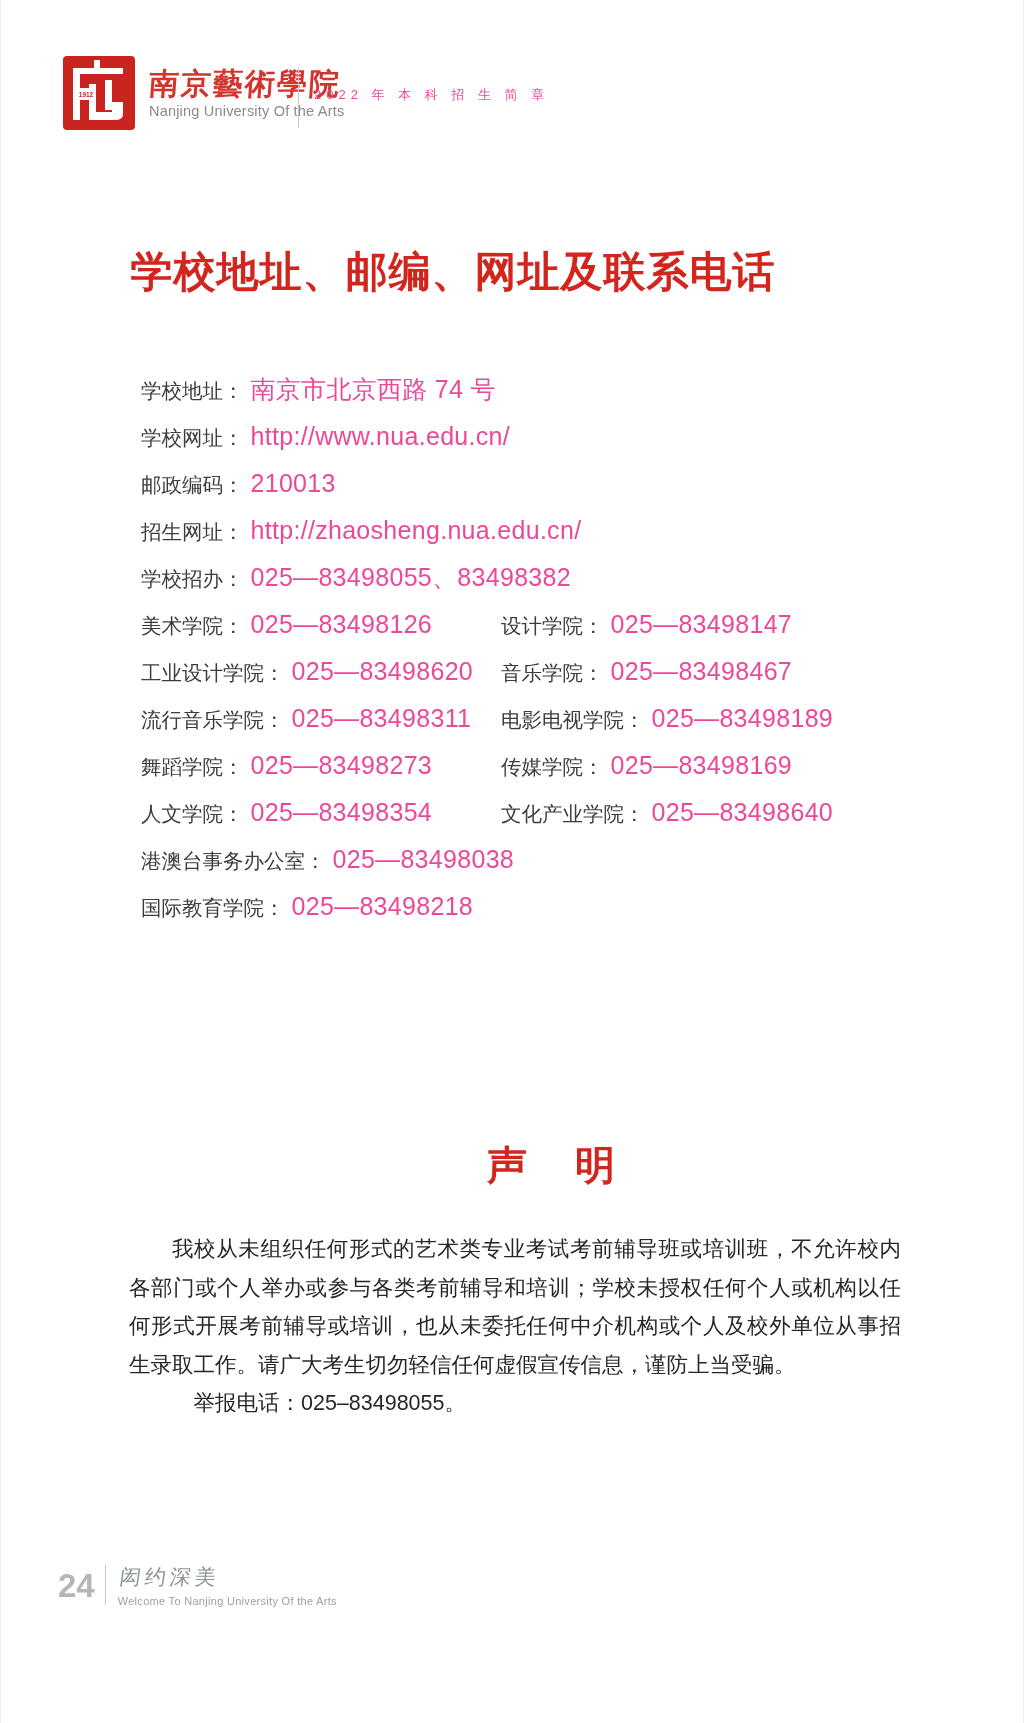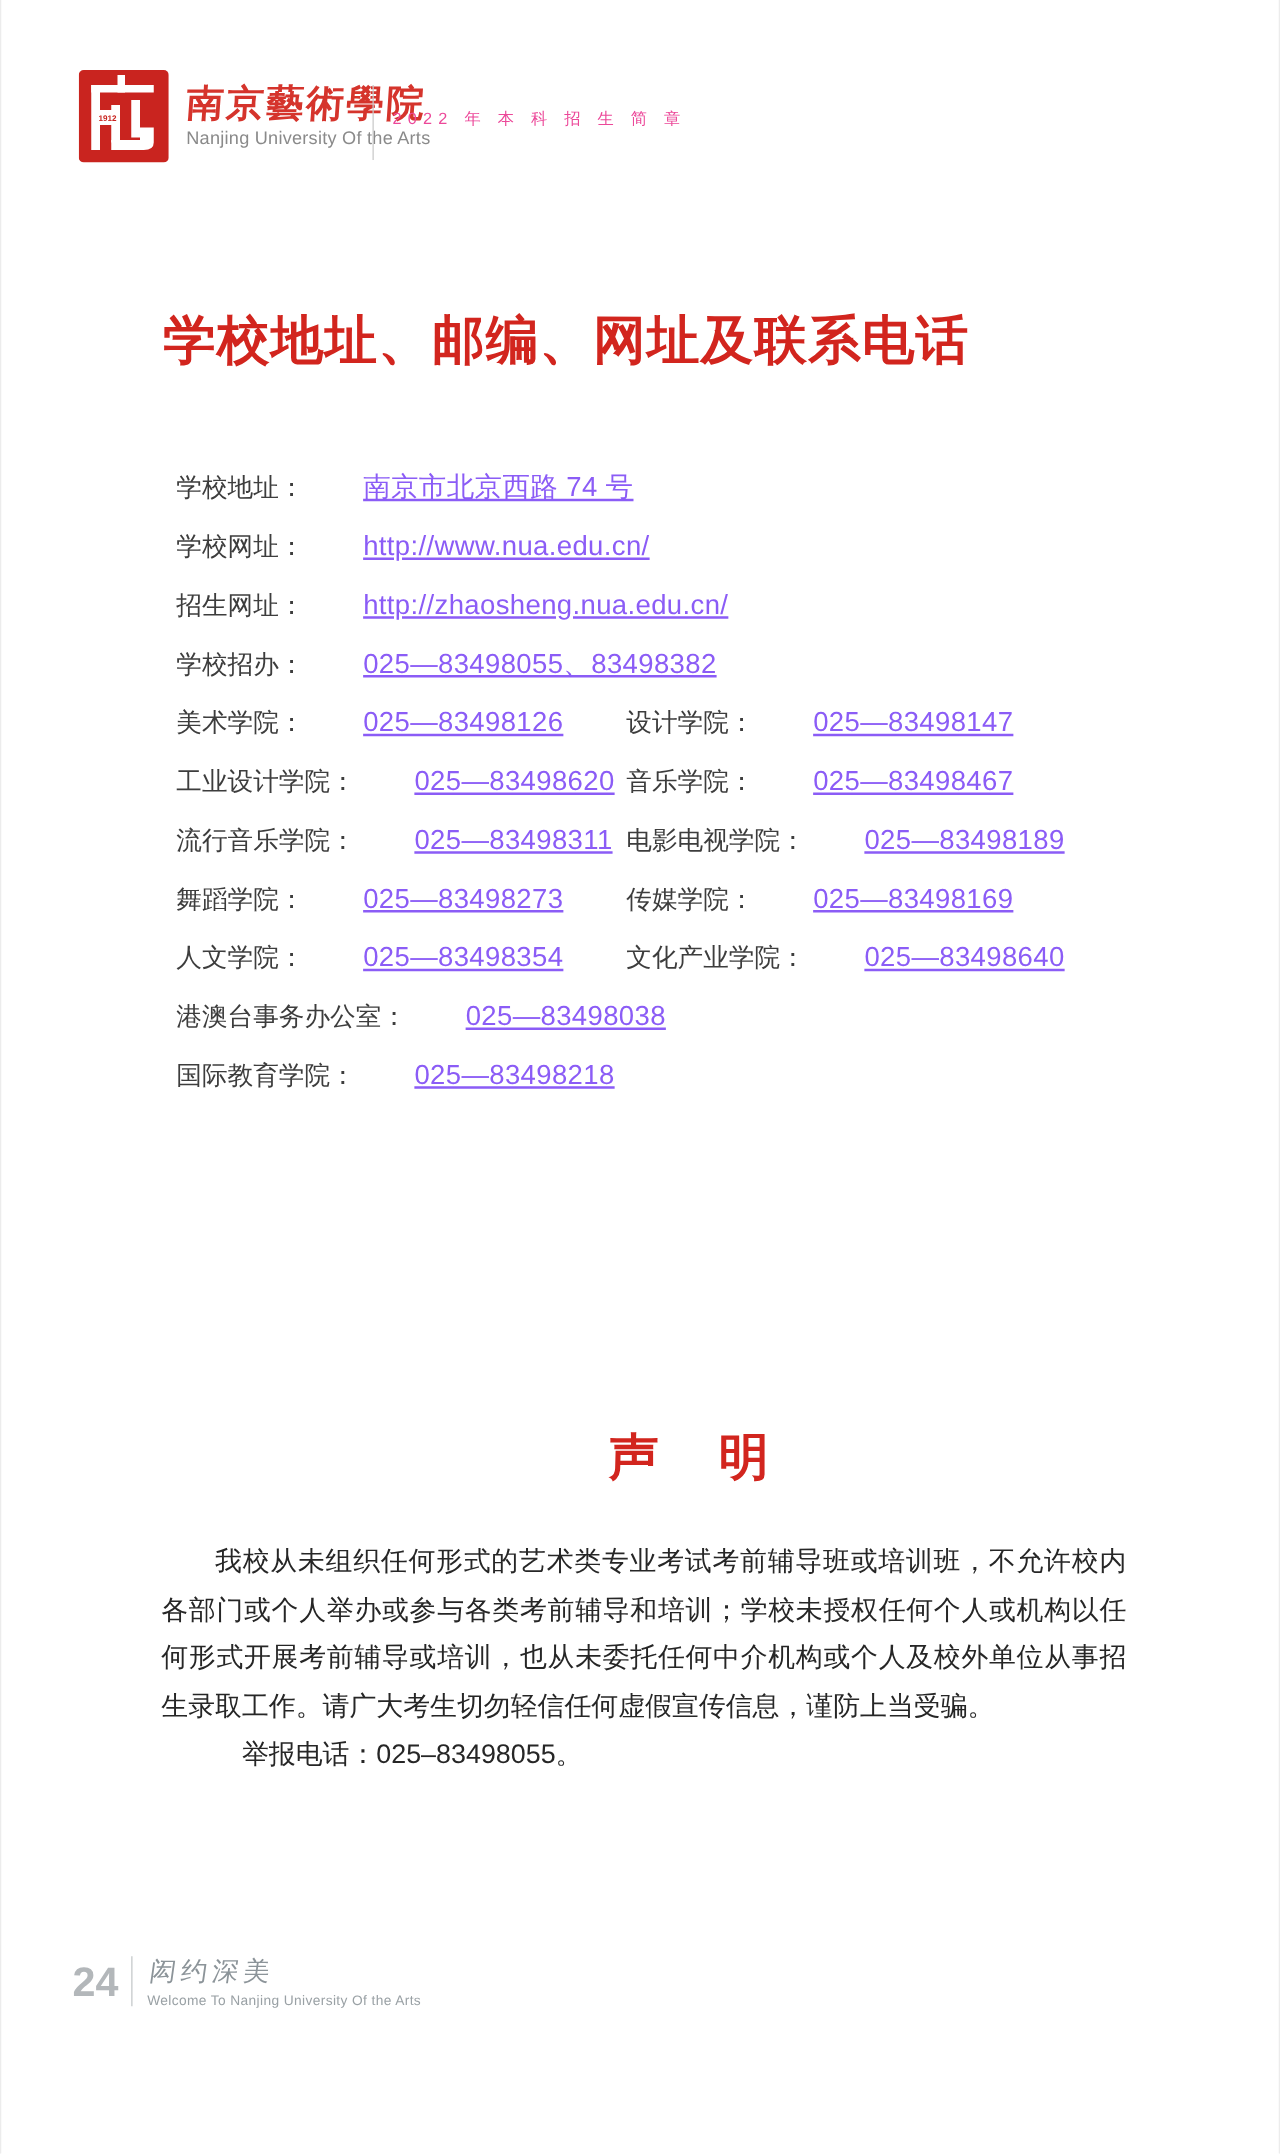--- a/index.html
+++ b/index.html
@@ -42,25 +42,25 @@
     position: absolute; left: 0; top: 244px; width: 904px;
     text-align: center;
     color: #d2251e; font-size: 42px; font-weight: 900;
     font-family: "Liberation Serif", serif;
     letter-spacing: 1px;
   }
   .contacts {
     position: absolute; left: 140px; top: 366px; width: 760px;
   }
   .c-row { display: flex; height: 47px; align-items: center; }
-  .c-cell { display: inline-flex; align-items: baseline; white-space: nowrap; gap: 40px; }
+  .c-cell { display: inline-flex; align-items: baseline; white-space: nowrap; }
   .c-cell.left { width: 360px; flex: 0 0 auto; }
   .c-cell.right { flex: 1 1 auto; }
   .lbl { color: #3d3d3d; font-size: 20.5px; margin-right: 7px; }
-  .val { color: #8b5cf6; font-size: 22px; letter-spacing: 0.3px; text-decoration: underline; }
+  .val { color: #ec4899; font-size: 25px; letter-spacing: 0.3px; }
 
   
   .sec2-title {
     position: absolute; left: 0; top: 1138px; width: 1024px;
     text-align: center;
     color: #d2251e; font-size: 40px; font-weight: 900;
     font-family: "Liberation Serif", serif;
     letter-spacing: 4px;
     margin-left: 40px;
   }
@@ -120,20 +120,26 @@
       </span>
     </div>
 
     <div class="c-row">
       <span class="c-cell left">
         <span class="lbl">学校网址：</span>
           <span class="val">http://www.nua.edu.cn/</span>
       </span>
     </div>
 
+    <div class="c-row">
+      <span class="c-cell left">
+        <span class="lbl">邮政编码：</span>
+          <span class="val">210013</span>
+      </span>
+    </div>
 
     <div class="c-row">
       <span class="c-cell left">
         <span class="lbl">招生网址：</span>
           <span class="val">http://zhaosheng.nua.edu.cn/</span>
       </span>
     </div>
 
     <div class="c-row">
       <span class="c-cell left">

